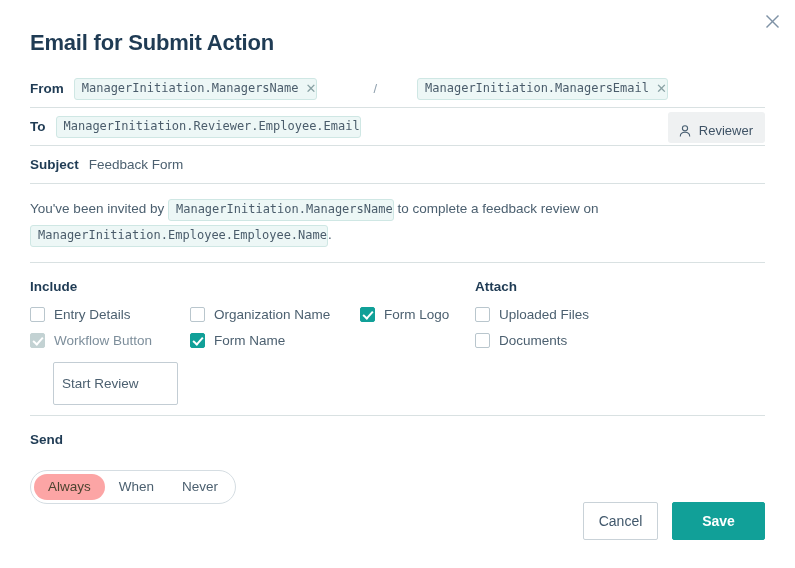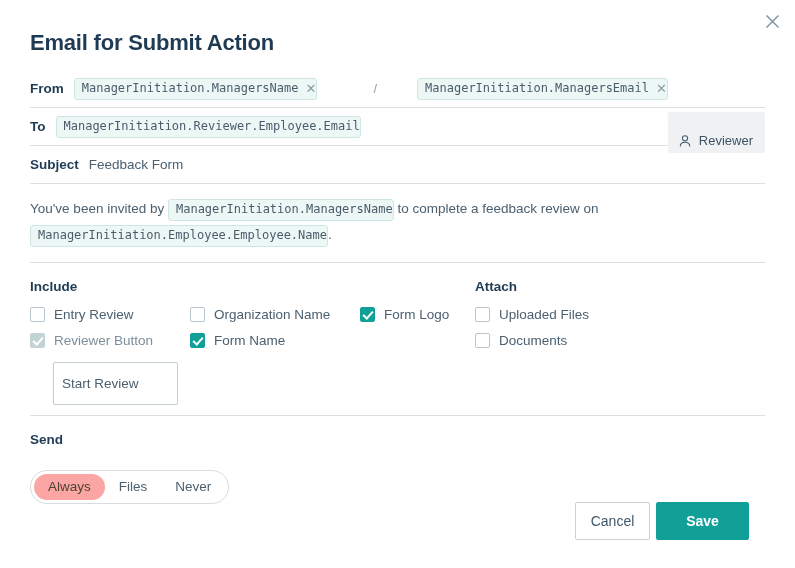--- a/index.html
+++ b/index.html
@@ -102,21 +102,21 @@
   
   .reviewer-btn {
     position: absolute;
     right: 0;
     top: 4px;
     display: inline-flex;
     align-items: center;
     gap: 7px;
     background: #eff1f2;
     border-radius: 3px;
-    padding: 21px 12px 5px 10px;
+    padding: 11px 12px 5px 10px;
     font-size: 13px;
     color: #3f5366;
     cursor: pointer;
   }
   .reviewer-btn svg { display:block; }
 
   
   .subject-value {
     font-size: 13.5px;
     color: #4c6070;
@@ -237,24 +237,24 @@
     line-height: 1;
   }
   .seg.active {
     background: #fca5a5;
     color: #4c4430;
   }
 
   
   .footer {
     position: absolute;
-    right: 46px;
+    right: 30px;
     bottom: 28px;
     display: flex;
-    gap: 6px;
+    gap: 14px;
     margin-left: 33px;
   }
   .btn {
     font-size: 14px;
     border-radius: 2px;
     cursor: pointer;
     box-sizing: border-box;
     display: inline-flex;
     align-items: center;
     justify-content: center;
@@ -335,36 +335,36 @@
   </div>
 
   <div class="options-row">
 
     <div class="options-col-include">
       <div class="section-head">Include</div>
       <div class="cb-grid">
 
         <label class="cb">
           <span class="box"></span>
-          <span class="cb-label">Entry Review</span>
+          <span class="cb-label">Entry Details</span>
         </label>
 
         <label class="cb">
           <span class="box"></span>
           <span class="cb-label">Organization Name</span>
         </label>
 
         <label class="cb">
           <span class="box checked"></span>
           <span class="cb-label">Form Logo</span>
         </label>
 
         <label class="cb">
           <span class="box checked-disabled"></span>
-          <span class="cb-label muted">Reviewer Button</span>
+          <span class="cb-label muted">Workflow Button</span>
         </label>
 
 
         <label class="cb">
           <span class="box checked"></span>
           <span class="cb-label">Form Name</span>
         </label>
 
         <div class="workflow-input-wrap">
           <input class="workflow-input" type="text" value="Start Review" style="">
@@ -384,21 +384,21 @@
           <span class="cb-label">Documents</span>
         </label>
       </div>
     </div>
   </div>
 
   <div class="send-section">
     <div class="section-head">Send</div>
     <div class="segmented">
       <span class="seg active">Always</span>
-      <span class="seg">Files</span>
+      <span class="seg">When</span>
       <span class="seg">Never</span>
     </div>
   </div>
 
   <div class="footer">
     <button class="btn btn-cancel">Cancel</button>
     <button class="btn btn-save">Save</button>
   </div>
 
 </div>

